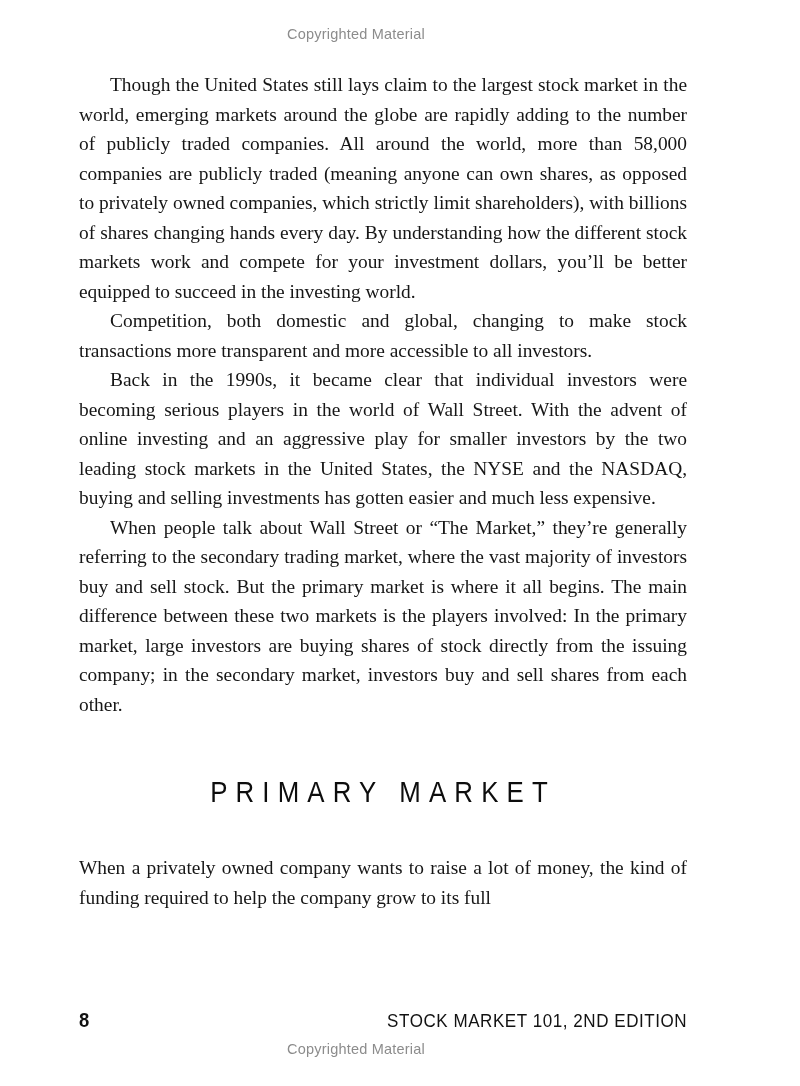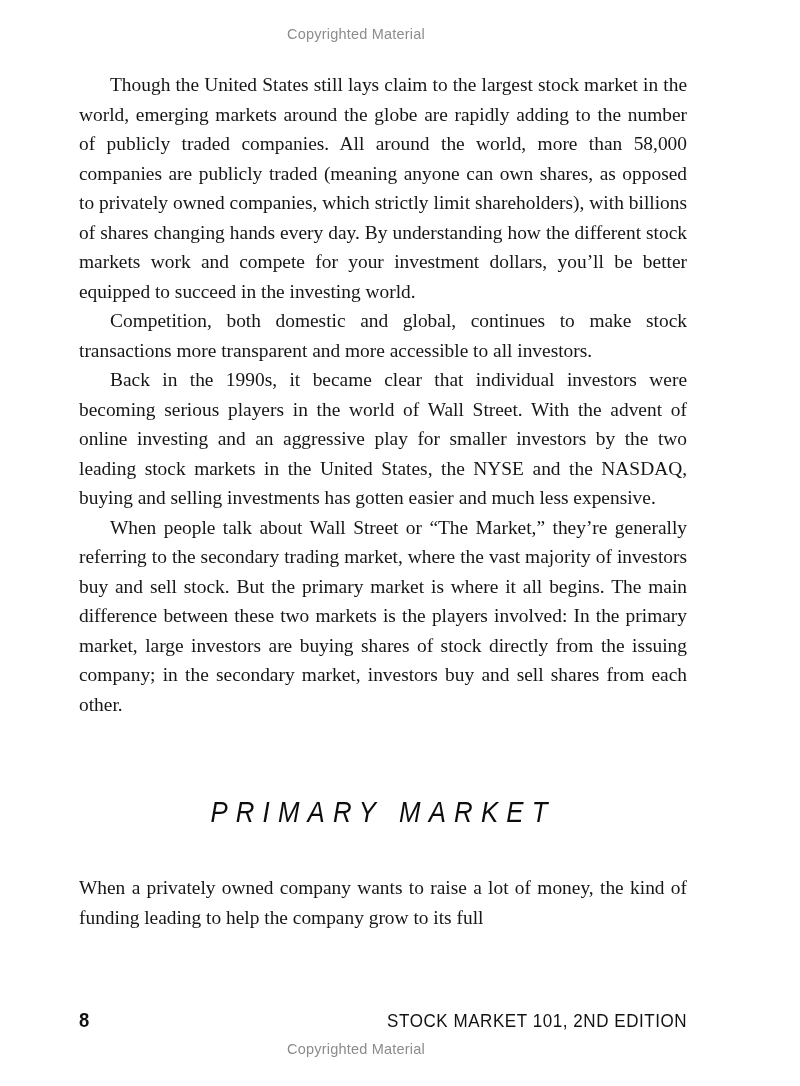--- a/index.html
+++ b/index.html
@@ -59,23 +59,22 @@
     text-align: center;
     font-family: "Liberation Sans Narrow", "Liberation Sans", "DejaVu Sans", sans-serif;
     font-size: 30px;
     font-weight: 400;
     letter-spacing: 9.5px;
     color: #0d0d0d;
     transform: scaleX(0.86);
     white-space: nowrap;
   }
   .heading-wrap {
-    margin-top: 76px;
+    margin-top: 56px;
     margin-bottom: 44px;
-    font-style: italic;
   }
 
   
   .footer {
     position: absolute;
     left: 79px;
     top: 1008px;
     width: 608px;
     height: 28px;
     font-family: "Liberation Sans Narrow", "Liberation Sans", "DejaVu Sans", sans-serif;
@@ -107,31 +106,31 @@
 <body>
 
 <div class="page">
 
   <div class="watermark watermark-top">Copyrighted Material</div>
 
   <div class="content">
 
     <p class="body-para last-line-left">Though the United States still lays claim to the largest stock market in the world, emerging markets around the globe are rapidly adding to the number of publicly traded companies. All around the world, more than 58,000 companies are publicly traded (meaning anyone can own shares, as opposed to privately owned companies, which strictly limit shareholders), with billions of shares changing hands every day. By understanding how the different stock markets work and compete for your investment dollars, you’ll be better equipped to succeed in the investing world.</p>
 
-    <p class="body-para last-line-left">Competition, both domestic and global, continues to make stock transactions more transparent and more accessible to all investors.</p>
+    <p class="body-para last-line-left">Competition, both domestic and global, changing to make stock transactions more transparent and more accessible to all investors.</p>
 
     <p class="body-para last-line-left">Back in the 1990s, it became clear that individual investors were becoming serious players in the world of Wall Street. With the advent of online investing and an aggressive play for smaller investors by the two leading stock markets in the United States, the NYSE and the NASDAQ, buying and selling investments has gotten easier and much less expensive.</p>
 
     <p class="body-para last-line-left">When people talk about Wall Street or “The Market,” they’re generally referring to the secondary trading market, where the vast majority of investors buy and sell stock. But the primary market is where it all begins. The main difference between these two markets is the players involved: In the primary market, large investors are buying shares of stock directly from the issuing company; in the secondary market, investors buy and sell shares from each other.</p>
 
     <div class="heading-wrap">
       <h2 class="section-heading">PRIMARY MARKET</h2>
     </div>
 
-    <p class="body-para no-indent last-line-left">When a privately owned company wants to raise a lot of money, the kind of funding leading to help the company grow to its full</p>
+    <p class="body-para no-indent last-line-left">When a privately owned company wants to raise a lot of money, the kind of funding required to help the company grow to its full</p>
 
   </div>
 
   <div class="footer">
     <span class="page-number">8</span>
     <span class="running-head">STOCK MARKET 101, 2ND EDITION</span>
   </div>
 
   <div class="watermark watermark-bottom">Copyrighted Material</div>
 

